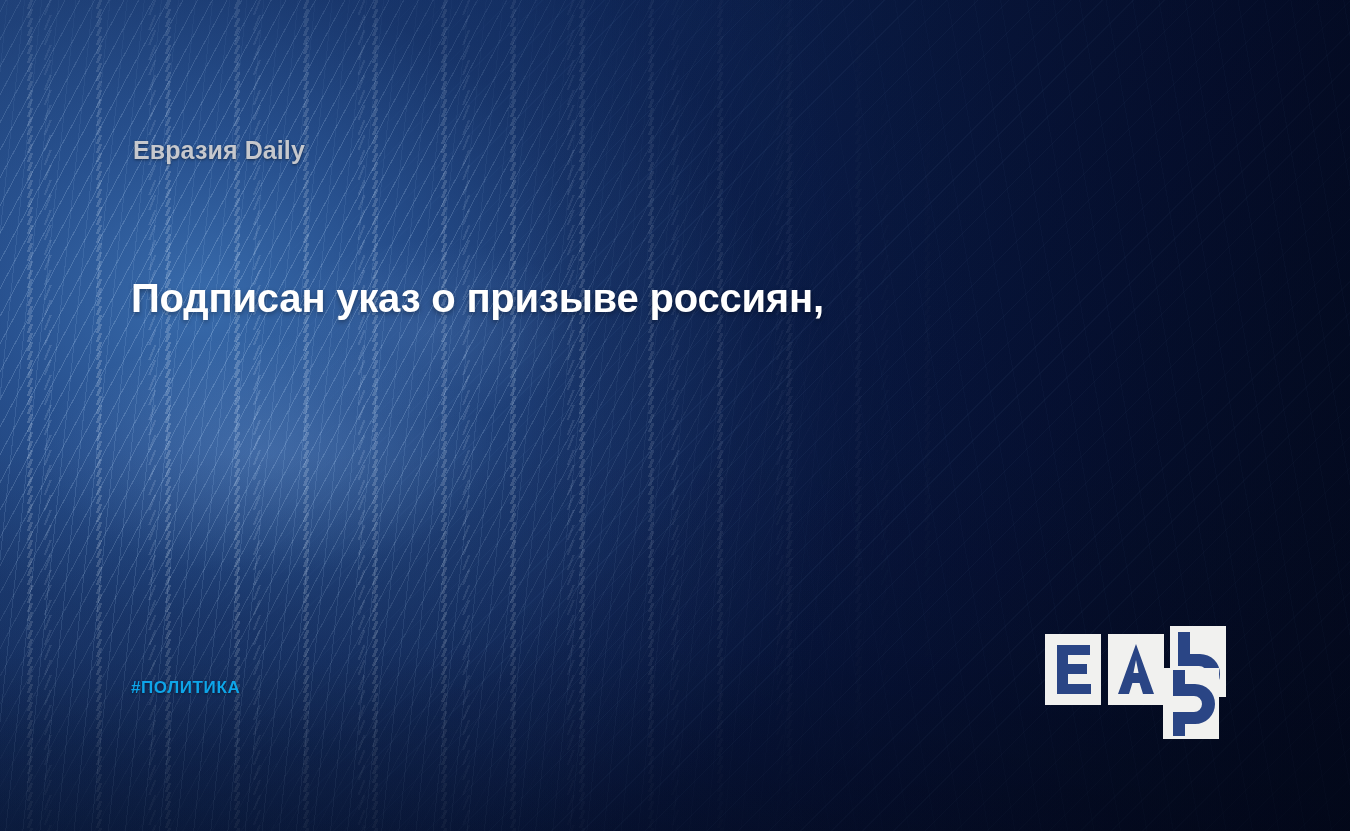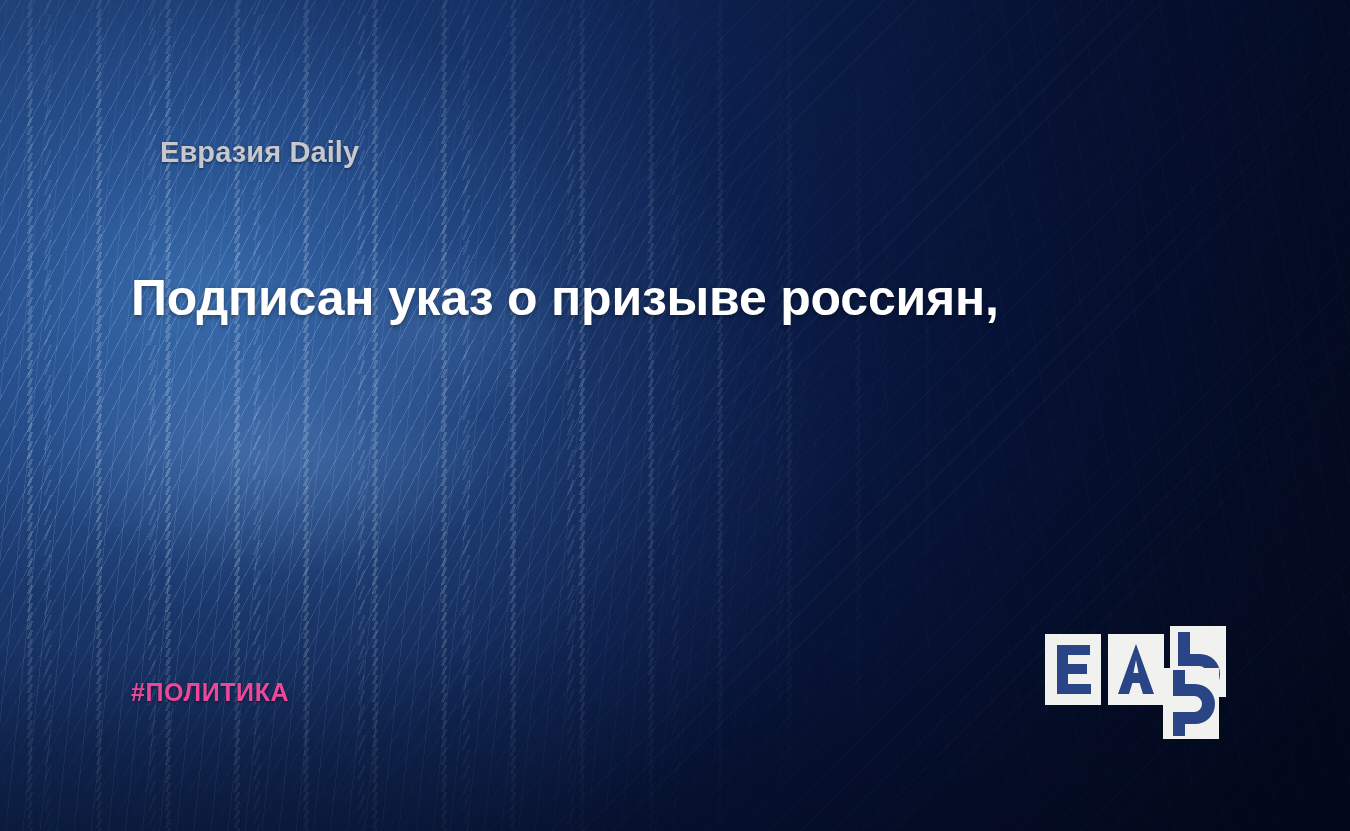--- a/index.html
+++ b/index.html
@@ -155,51 +155,50 @@
   
   #content {
     position: absolute;
     inset: 0;
   }
 
   #brand {
     position: absolute;
     left: 133px;
     top: 136px;
-    font-size: 29px;
+    font-size: 25px;
     font-weight: bold;
     letter-spacing: 0.1px;
     color: #c6c8cd;
     text-shadow: 0 1px 3px rgba(0,0,0,0.45);
     white-space: nowrap;
-    margin-left: 27px;
   }
 
   #headline {
     position: absolute;
     left: 131px;
     top: 262px;
     width: 1000px;
-    font-size: 50px;
+    font-size: 40px;
     line-height: 72px;
     font-weight: bold;
     color: #ffffff;
     letter-spacing: -0.2px;
     text-shadow: 0 2px 5px rgba(0,0,0,0.35);
   }
   #headline .hl-line { display: block; white-space: nowrap; }
 
   #tag {
     position: absolute;
     left: 131px;
     top: 678px;
-    font-size: 25px;
+    font-size: 17px;
     font-weight: bold;
     letter-spacing: 0.6px;
-    color: #ec4899;
+    color: #0ea5e9;
     text-shadow: 0 1px 3px rgba(0,0,0,0.45);
     white-space: nowrap;
   }
 
   
   #ea-logo {
     position: absolute;
     left: 1043px;
     top: 612px;
     width: 190px;

